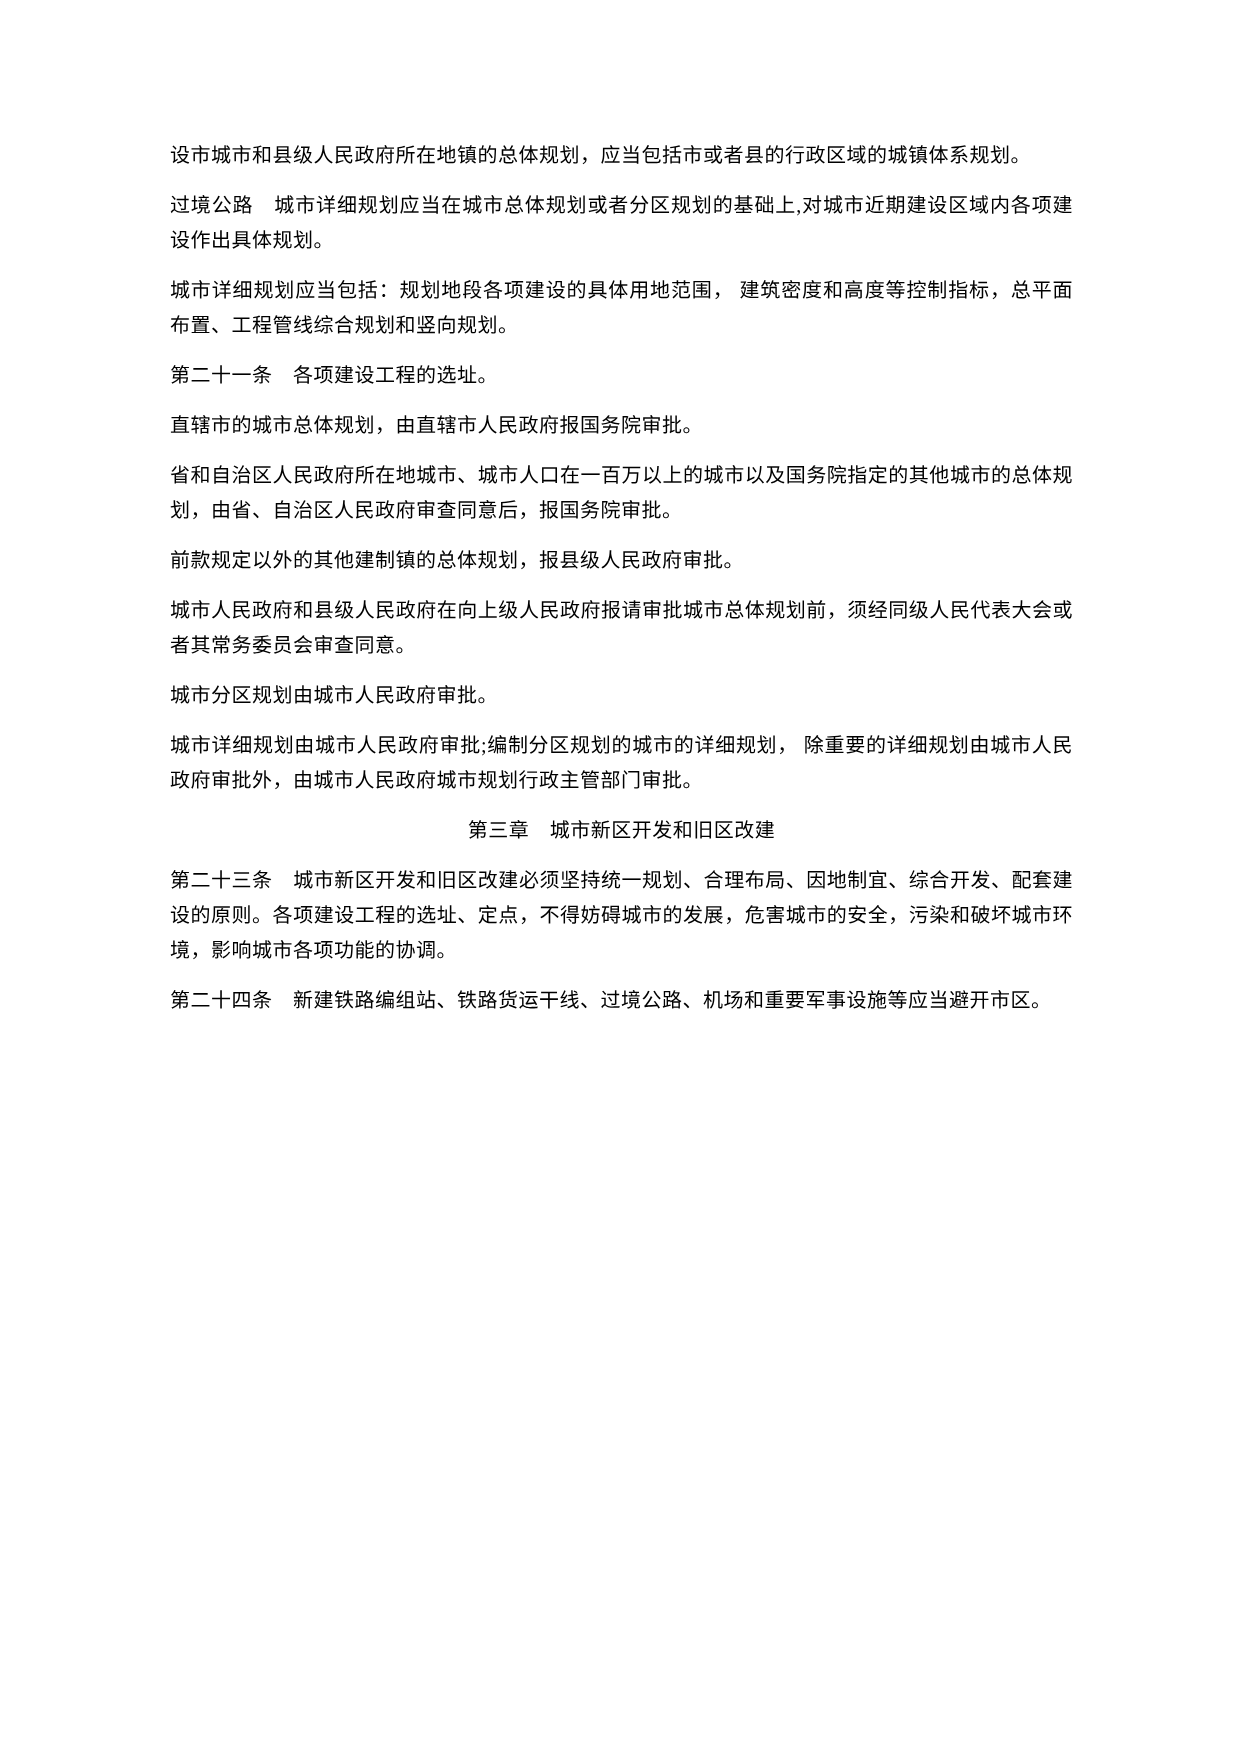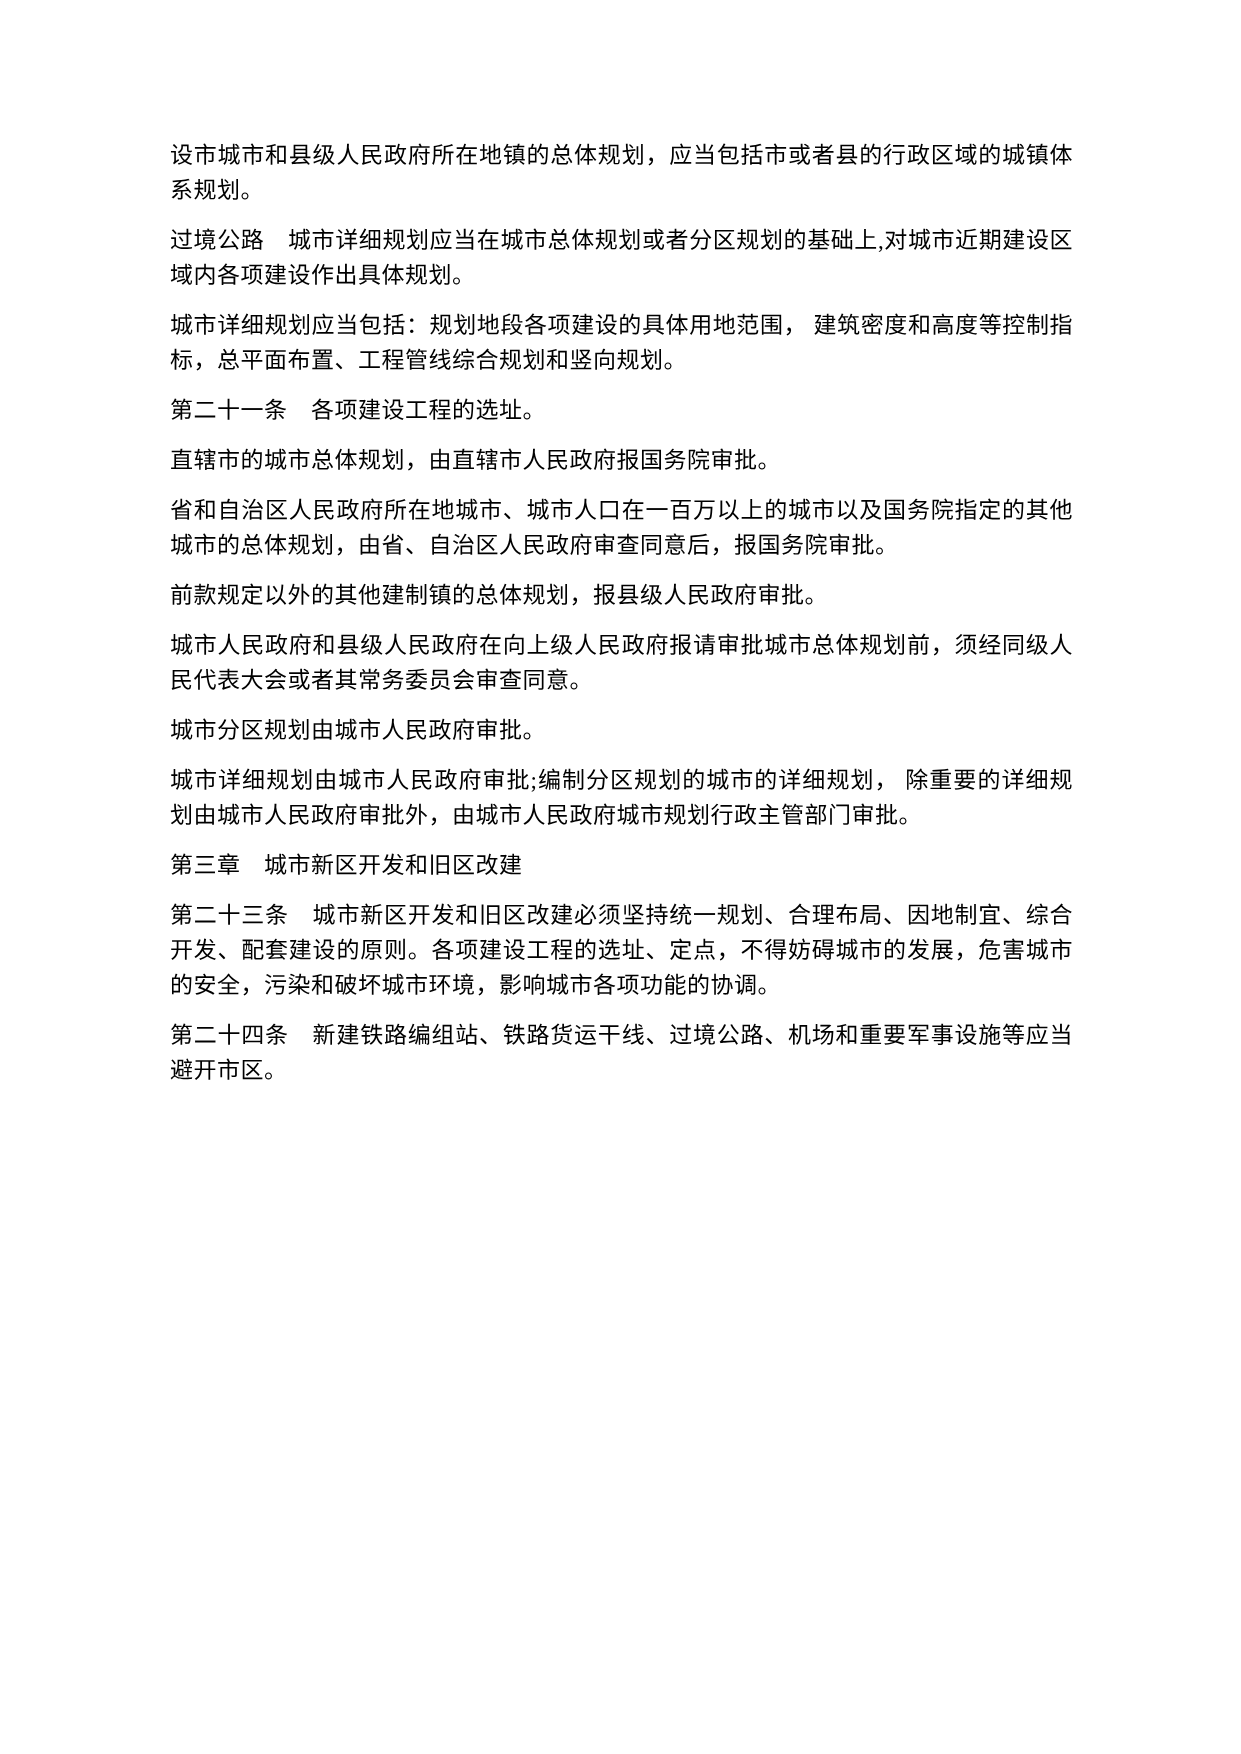--- a/index.html
+++ b/index.html
@@ -16,29 +16,29 @@
   }
   .page {
     box-sizing: border-box;
     width: 1241px;
     min-height: 1754px;
     padding: 138px 168px 80px 170px;
     background: #ffffff;
   }
   .doc-body p {
     margin: 0 0 15px 0;
-    font-size: 23px;
+    font-size: 20px;
     line-height: 35px;
     text-align: justify;
     text-justify: inter-ideograph;
     letter-spacing: 0.5px;
     word-break: break-all;
   }
   .doc-body p.heading {
-    text-align: left;
+    text-align: center;
   }
   .doc-body p:last-child {
     margin-bottom: 16px;
   }
 </style>
 </head>
 <body>
 
 <div class="page">
   <div class="doc-body" id="doc-body">

